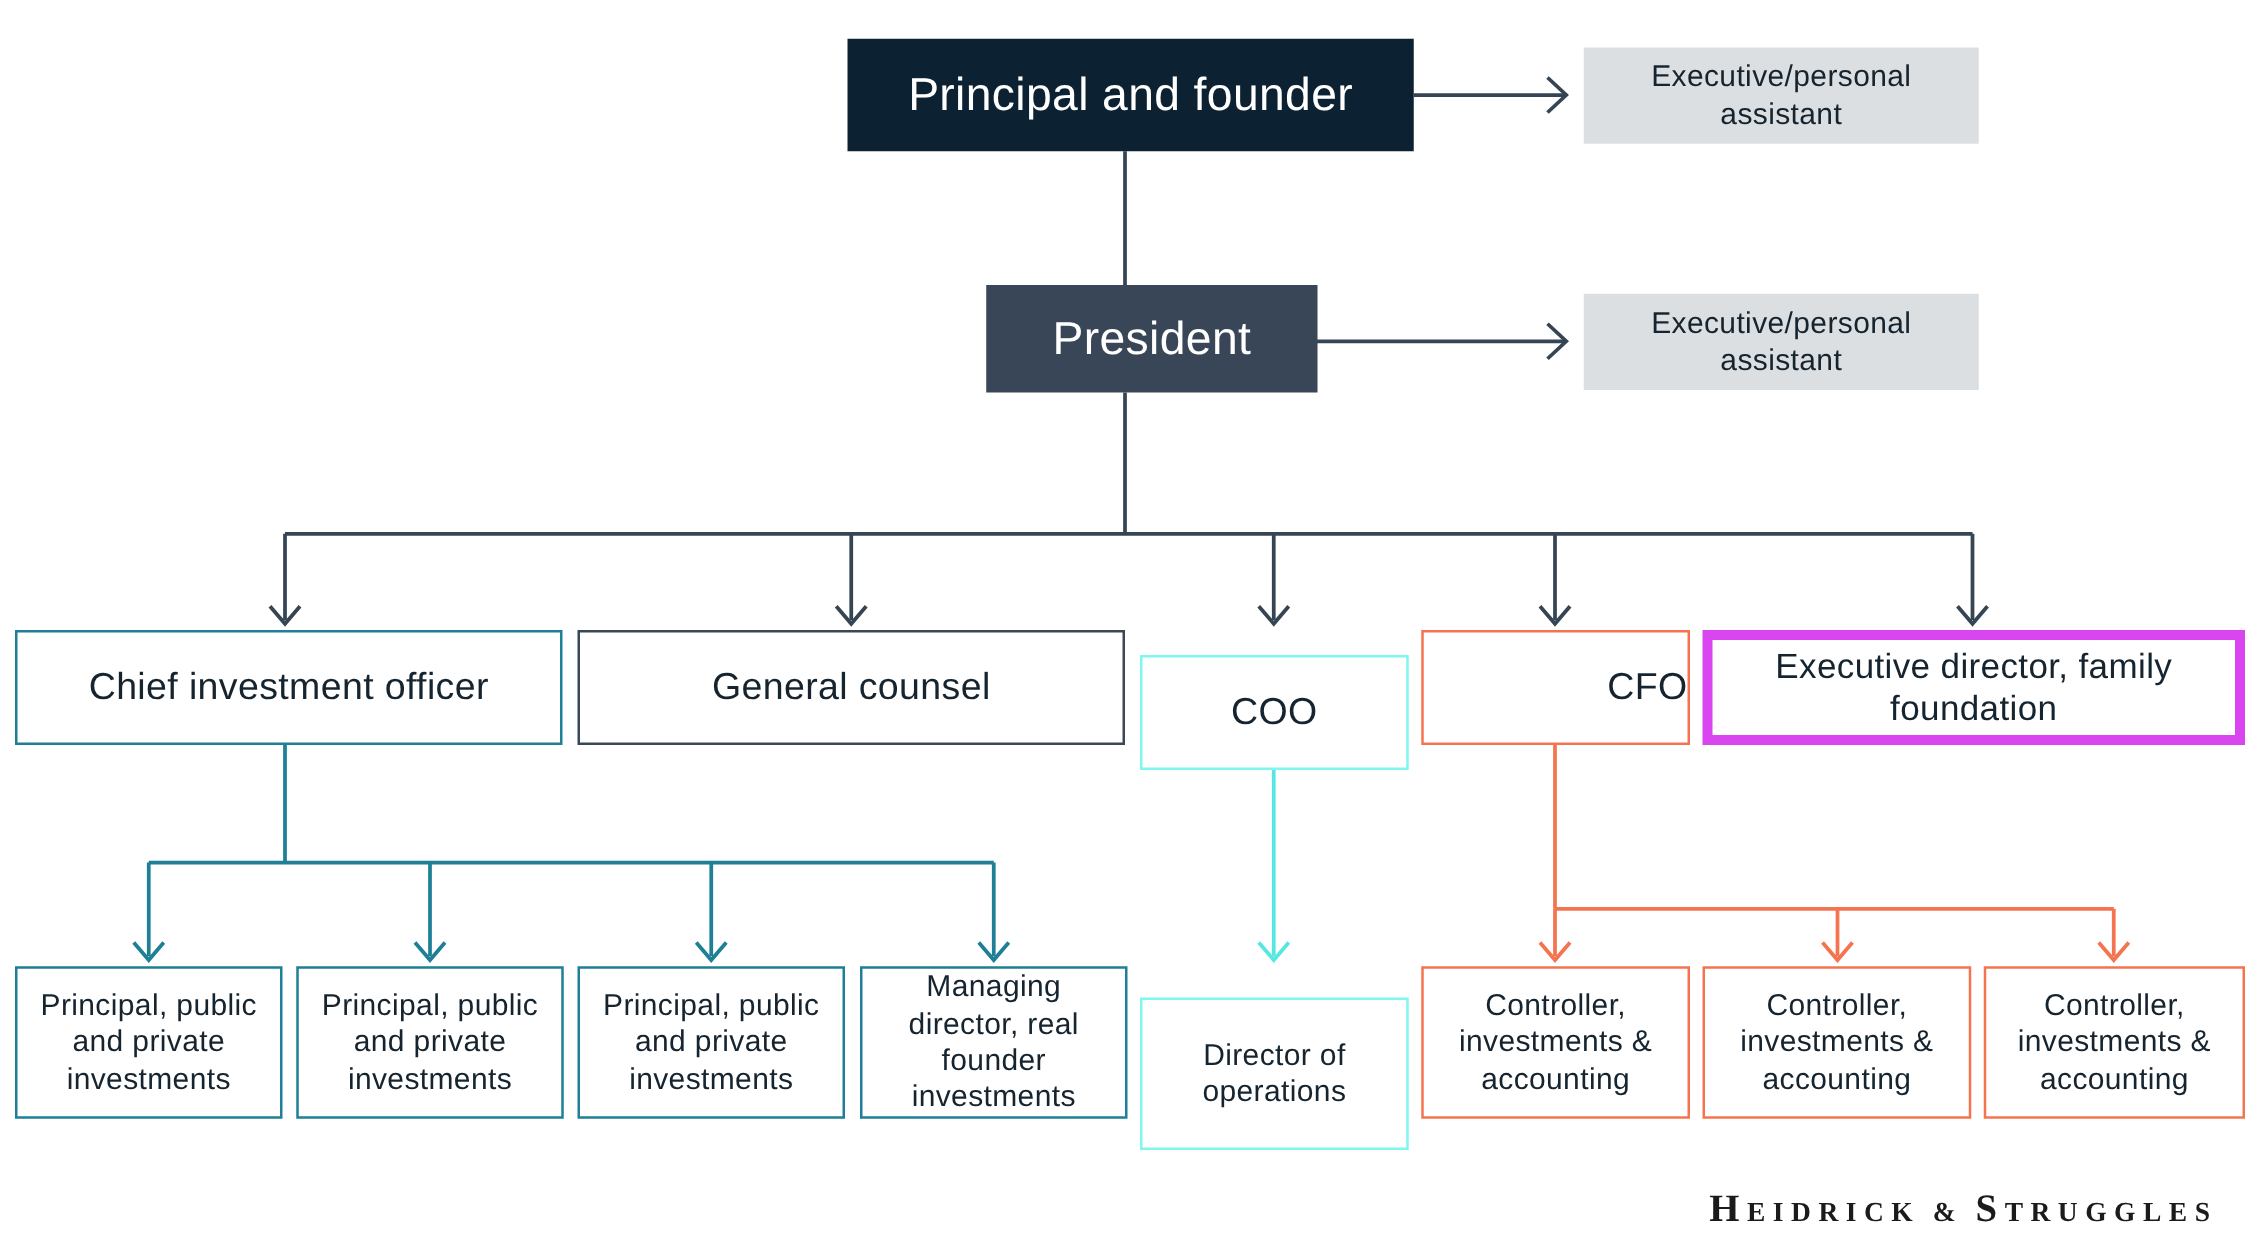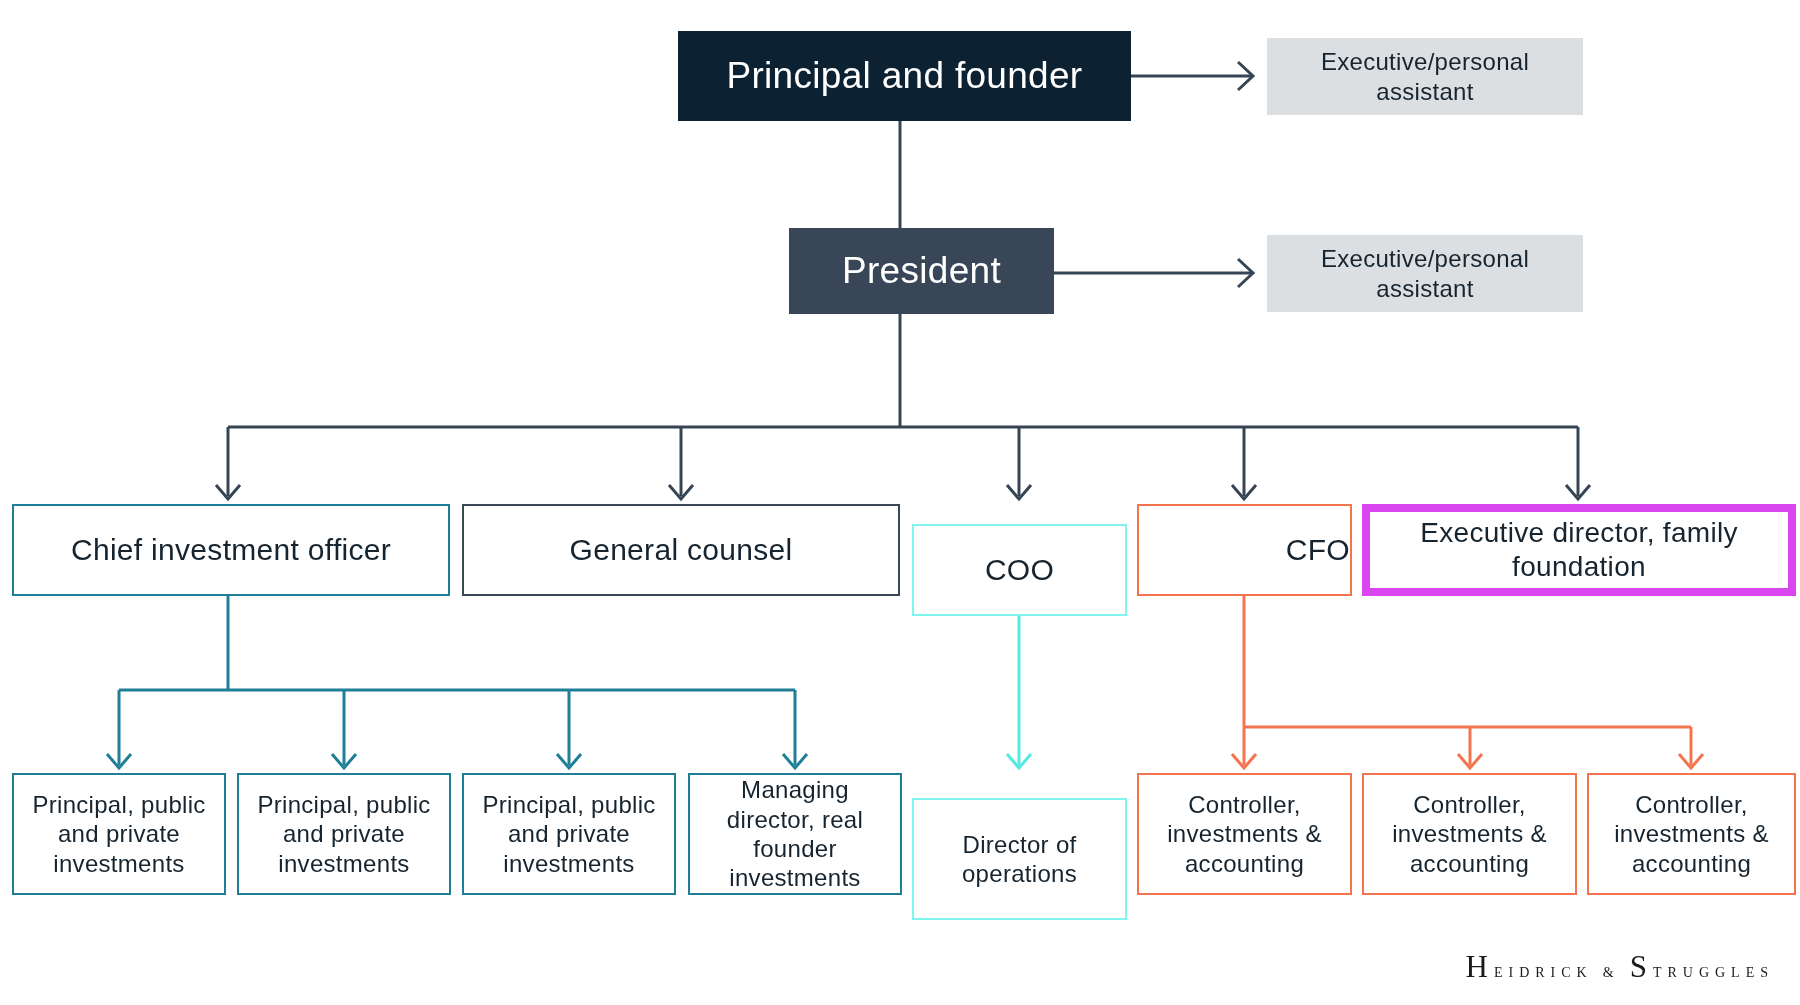--- a/index.html
+++ b/index.html
@@ -36,22 +36,22 @@
     position: absolute;
     top: 949px;
     right: 26px;
     font-family: "Liberation Serif", serif;
     color: #1b1b1b;
     white-space: nowrap;
   }
   .logo-word {
     display: inline-block;
     text-transform: uppercase;
-    font-size: 14px;
-    font-weight: 400;
+    font-size: 22px;
+    font-weight: 700;
     letter-spacing: 6px;
   }
   .logo-word::first-letter { font-size: 31px; }
   .logo-word + .logo-word { margin-left: 10px; }
 </style>
 </head>
 <body>
 
 <div class="canvas">
 

